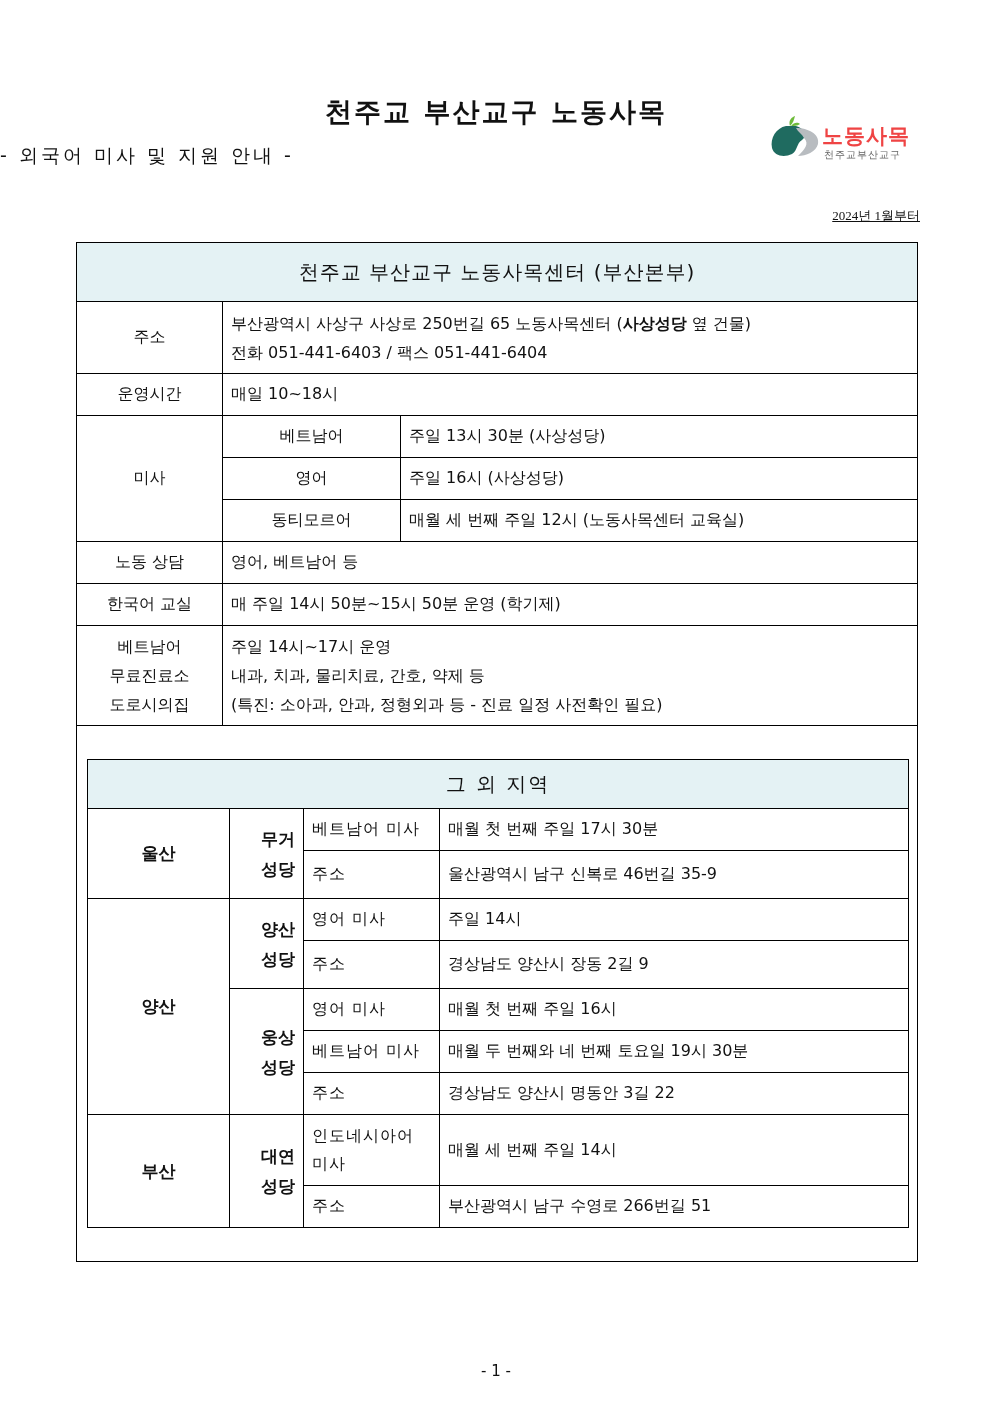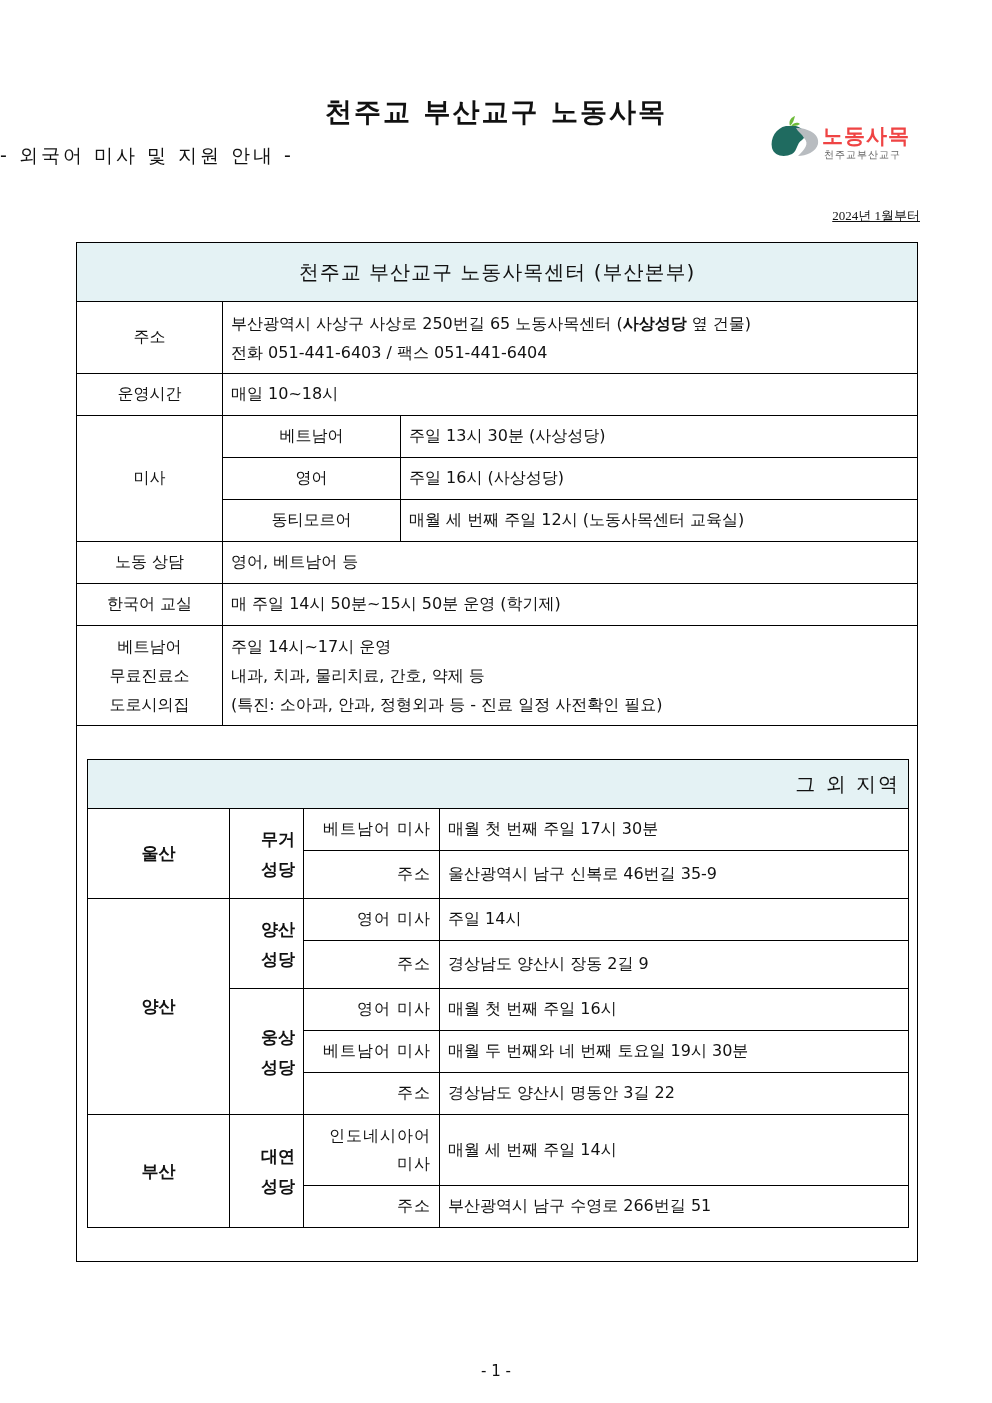--- a/index.html
+++ b/index.html
@@ -15,24 +15,24 @@
   .main-table td { border:1.5px solid #000; font-size:16px; padding:0 8px; vertical-align:middle; }
   .main-table .head { background:#e4f2f4; text-align:center; font-size:20px; height:58px; letter-spacing:1px;margin-left:24px; }
   .main-table .lbl { text-align:center; }
   .main-table .sub { text-align:center; }
   .lines div { line-height:29px; }
   .bold { font-weight:bold; }
 
   .outer-box { position:absolute; left:76px; top:725px; width:840px; height:536px; border:1.5px solid #000; border-top:none; }
   .region-table { position:absolute; left:87px; top:759px; width:822px; border-collapse:collapse; table-layout:fixed; }
   .region-table td { border:1.5px solid #000; font-size:16px; padding:0 8px; vertical-align:middle; }
-  .region-table .head { background:#e4f2f4; text-align:right; font-size:20px; height:48px; letter-spacing:2px; }
+  .region-table .head { background:#e4f2f4; text-align:center; font-size:20px; height:48px; letter-spacing:2px; }
   .region-table .region { text-align:center; font-weight:bold; font-size:17px; }
   .region-table .church { text-align:right; font-weight:bold; font-size:17px; line-height:30px; }
-  .region-table .item { text-align:right; letter-spacing:1px; }
+  .region-table .item { text-align:left; letter-spacing:1px; }
   .page-num { position:absolute; top:1362px; left:0; width:992px; text-align:center; font-size:15px; }
 </style>
 </head>
 <body>
 
 <div class="title">천주교 부산교구 노동사목</div>
 <div class="subtitle">- 외국어 미사 및 지원 안내 -</div>
 
 <div class="logo">
   <svg width="54" height="46" viewBox="0 0 54 46" style="position:absolute;left:0;top:2px;">

